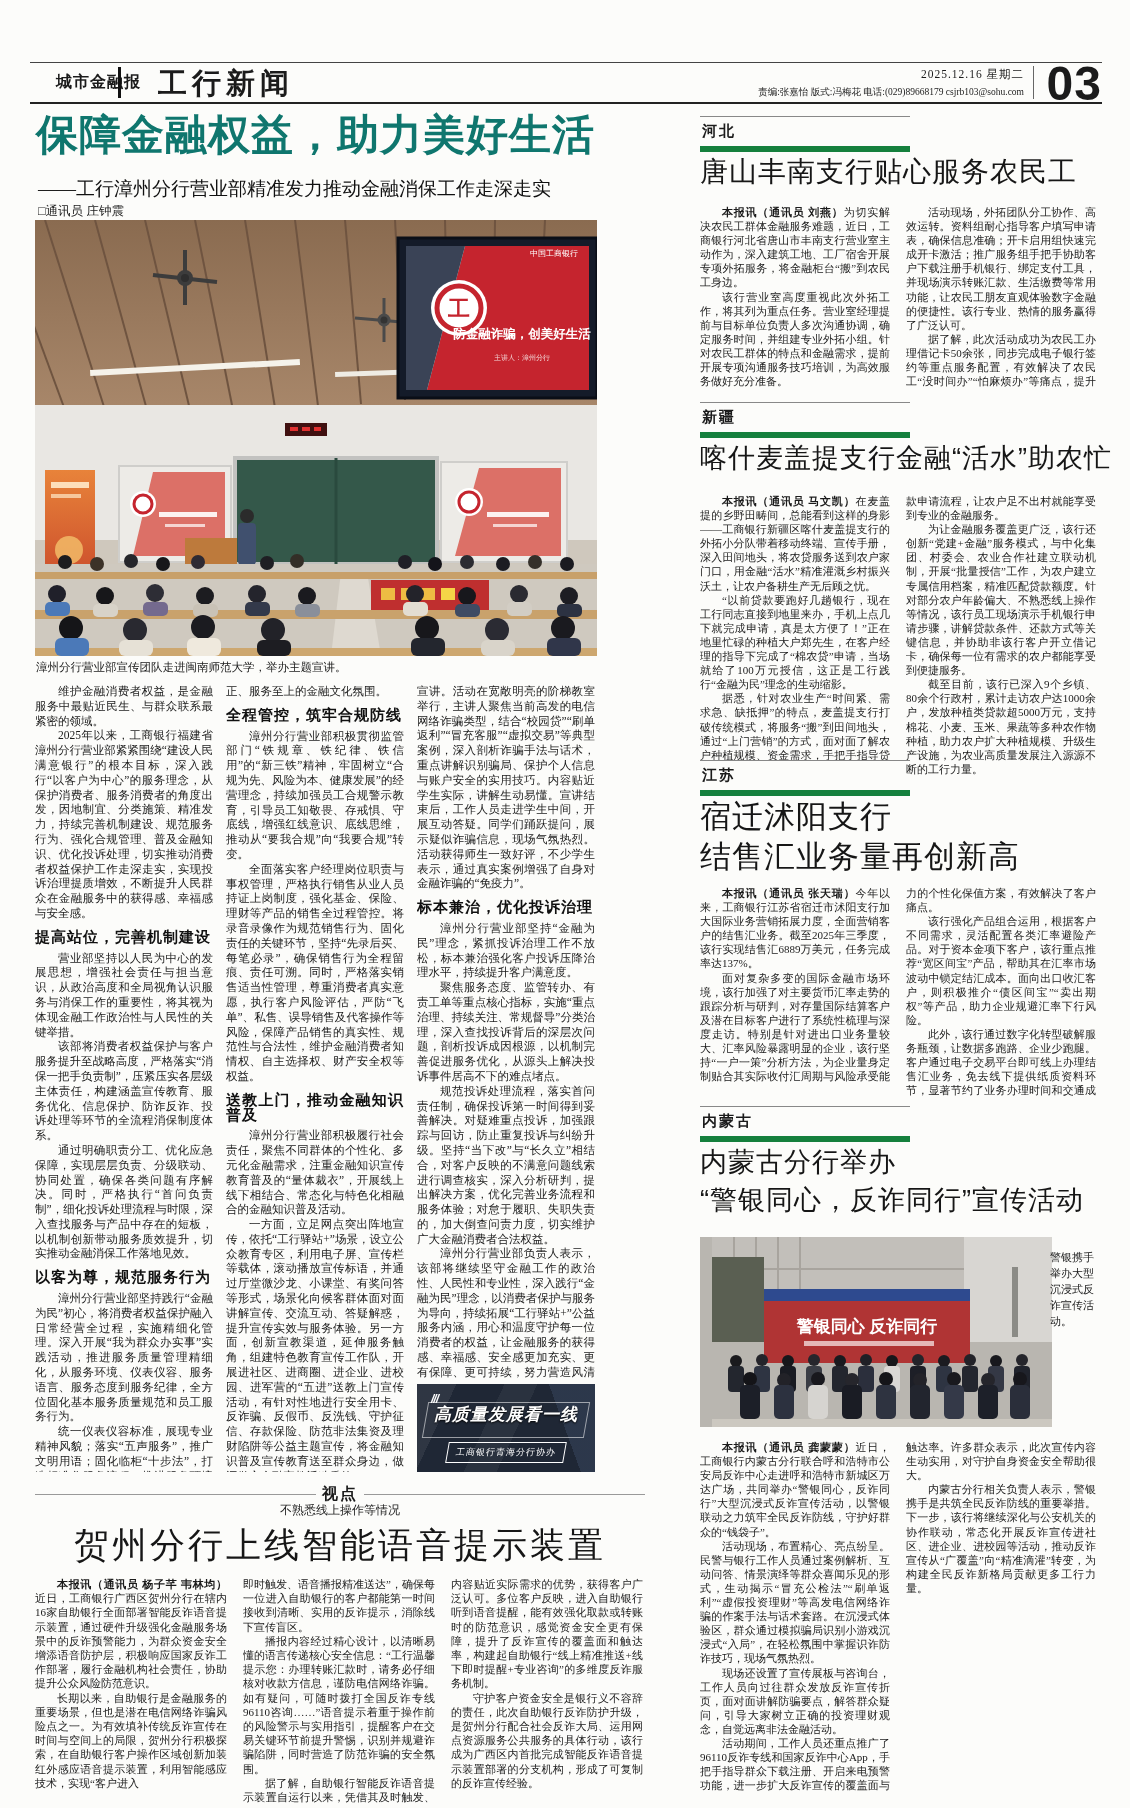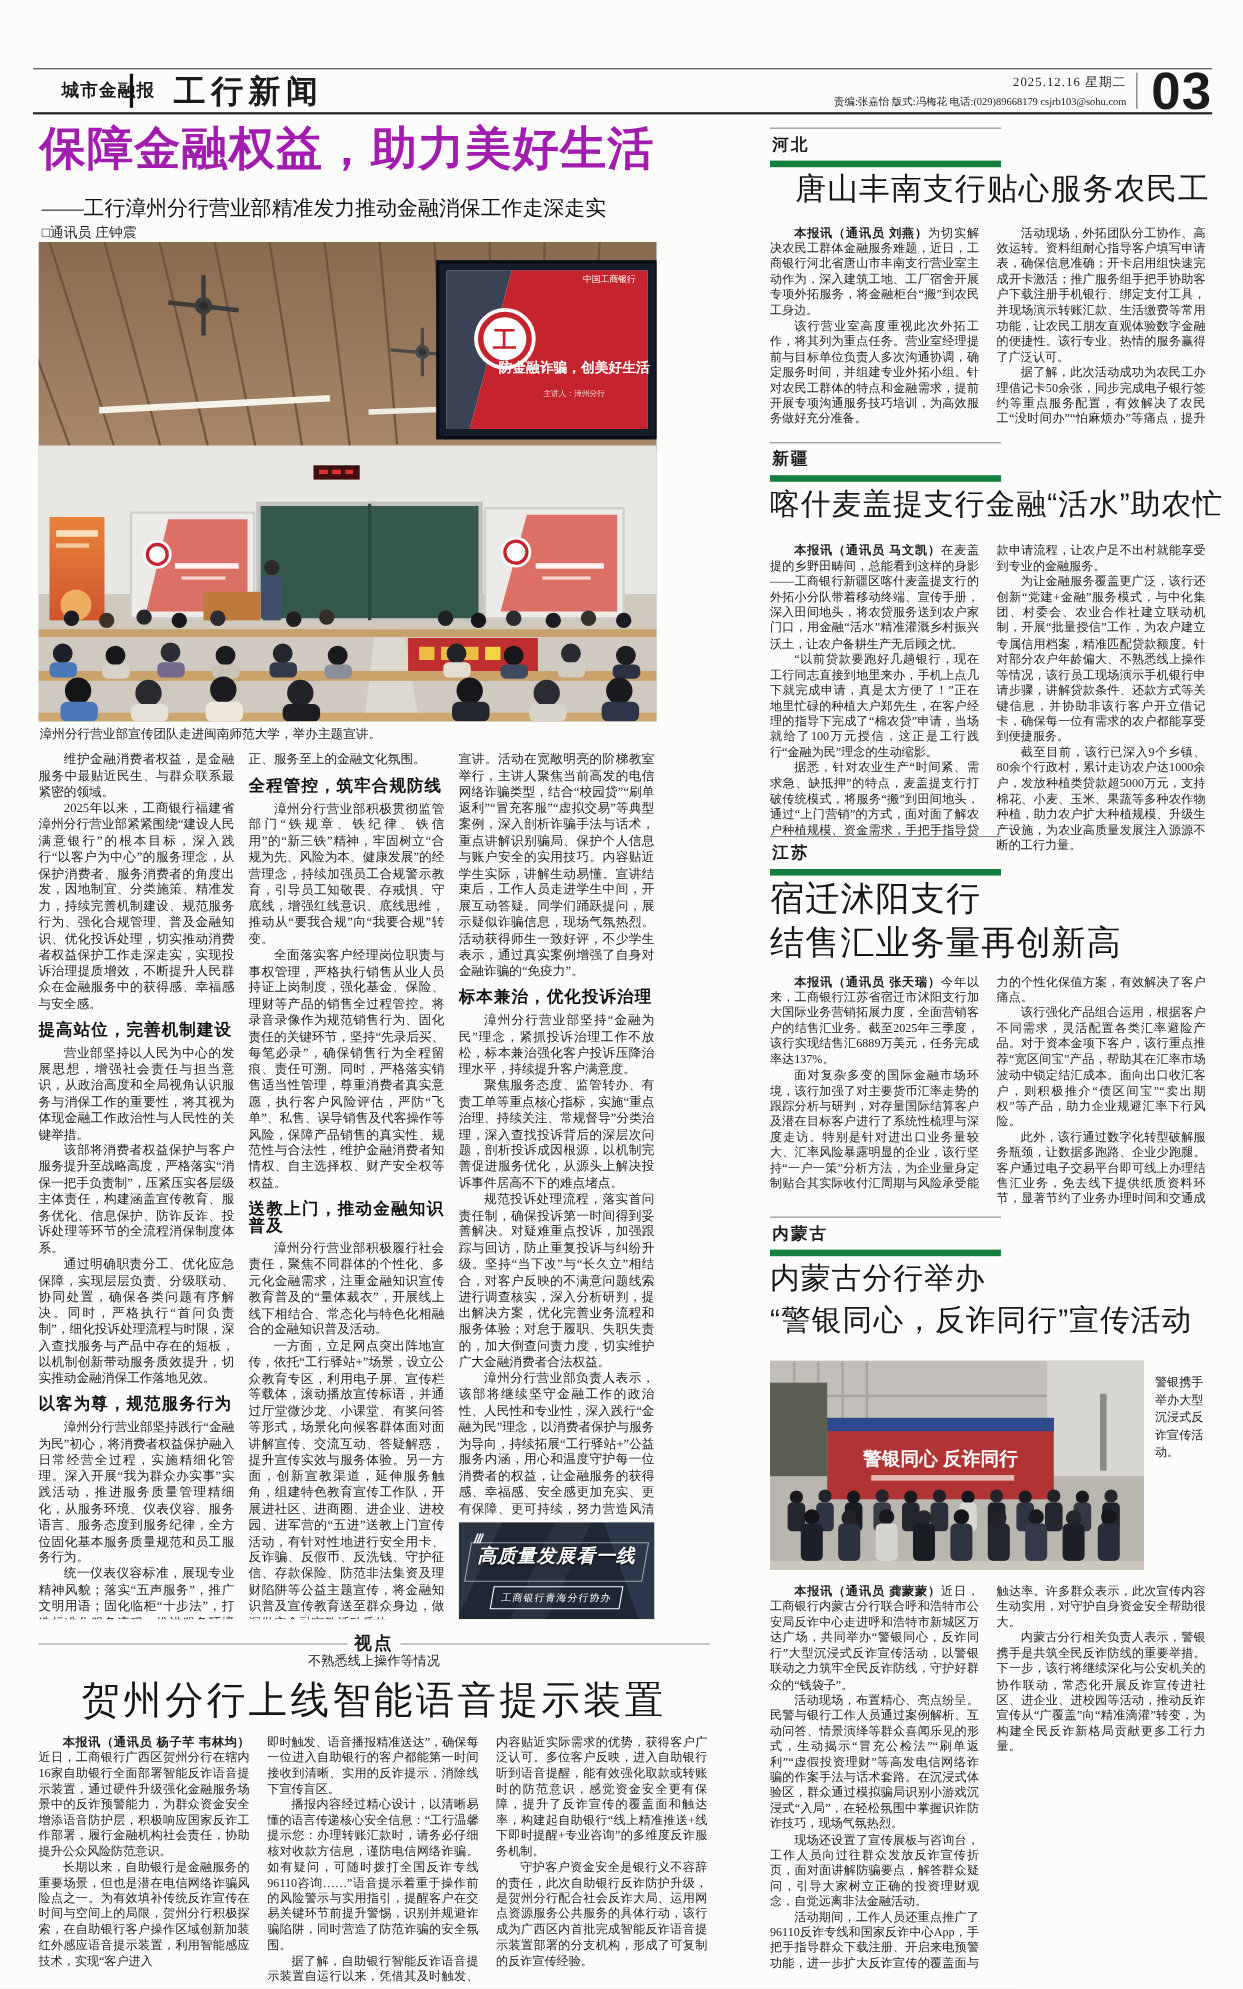--- a/index.html
+++ b/index.html
@@ -12,21 +12,21 @@
   .hdr-vbar{position:absolute;left:118px;top:67px;width:3px;height:31px;background:#111;}
   .section-name{position:absolute;left:131px;top:64px;font-size:29px;font-weight:700;letter-spacing:5px;
                 font-family:"Liberation Sans","DejaVu Sans",sans-serif;margin-left:27px;}
   .hdr-date{position:absolute;right:106px;top:67px;font-size:11.5px;letter-spacing:1px;text-align:right;}
   .hdr-staff{position:absolute;right:106px;top:86px;font-size:9.5px;color:#222;text-align:right;}
   .hdr-vbar2{position:absolute;right:96px;top:66px;width:1px;height:33px;background:#666;}
   .page-num{position:absolute;right:28px;top:56px;font-size:48px;font-weight:800;
             font-family:"Liberation Sans","DejaVu Sans",sans-serif;letter-spacing:1px;}
   
   .m-headline{position:absolute;left:36px;top:112px;width:562px;font-size:42px;font-weight:900;
-              letter-spacing:1px;line-height:1.1;font-family:"Liberation Sans","DejaVu Sans",sans-serif;color:#a21caf;white-space:nowrap;}
+              letter-spacing:1px;line-height:1.1;font-family:"Liberation Sans","DejaVu Sans",sans-serif;color:#0f766e;white-space:nowrap;}
   .m-subtitle{position:absolute;left:38px;top:176px;width:560px;font-size:19px;color:#111;}
   .m-byline{position:absolute;left:38px;top:203px;font-size:12.5px;font-family:"Liberation Sans","DejaVu Sans",sans-serif;}
   .m-photo{position:absolute;left:35px;top:220px;width:562px;height:436px;background:#cfc8bd;overflow:hidden;}
   .m-caption{position:absolute;left:36px;top:660px;width:560px;font-size:11.5px;color:#1a1a1a;}
   .m-body{position:absolute;left:35px;top:684px;width:562px;height:788px;display:flex;gap:13px;}
   .mcol{width:178px;font-size:11.5px;line-height:14.8px;text-align:justify;overflow:hidden;display:flex;flex-direction:column;}
   .mcol .txt{flex:1;overflow:hidden;}
   .mcol p{margin:0;text-indent:2em;}
   .mcol p.noindent{text-indent:0;}
   .subhead{font-size:15px;font-weight:700;letter-spacing:1px;margin:9px 0 6px 0;text-indent:0;
@@ -56,21 +56,21 @@
   .lead{font-weight:700;font-family:"Liberation Sans","DejaVu Sans",sans-serif;}
   
   .rlabel{position:absolute;left:700px;width:206px;border-top:1px solid #888;border-bottom:6px solid #15803d;
           padding:5px 2px;font-size:15px;font-weight:700;letter-spacing:2px;
           font-family:"Liberation Sans","DejaVu Sans",sans-serif;}
   .rtitle{position:absolute;left:700px;width:400px;font-weight:400;color:#161616;letter-spacing:1px;
           font-family:"Liberation Sans","DejaVu Sans",sans-serif;white-space:nowrap;}
   .rbody{position:absolute;left:700px;width:396px;column-count:2;column-gap:16px;column-fill:auto;
          font-size:11px;line-height:14.1px;text-align:justify;overflow:hidden;}
   .rbody p{margin:0;text-indent:2em;}
-  .nmg-photo{position:absolute;left:700px;top:1237px;width:340px;height:190px;background:#b9b6b0;overflow:hidden;}
+  .nmg-photo{position:absolute;left:700px;top:1237px;width:340px;height:190px;background:#b9b6b0;overflow:hidden;padding-left:12px;}
   .nmg-caption{position:absolute;left:1050px;top:1250px;width:48px;font-size:11px;line-height:1.45;color:#1a1a1a;}
 </style>
 </head>
 <body>
 
 <div class="page">
 
   <div class="hdr-topline"></div>
   <div class="paper-name">城市金融报</div>
   <div class="hdr-vbar"></div>
@@ -311,21 +311,21 @@
       <p>播报内容经过精心设计，以清晰易懂的语言传递核心安全信息：“工行温馨提示您：办理转账汇款时，请务必仔细核对收款方信息，谨防电信网络诈骗。如有疑问，可随时拨打全国反诈专线96110咨询……”语音提示着重于操作前的风险警示与实用指引，提醒客户在交易关键环节前提升警惕，识别并规避诈骗陷阱，同时营造了防范诈骗的安全氛围。</p>
       <p>据了解，自助银行智能反诈语音提示装置自运行以来，凭借其及时触发、播报清晰、</p>
     </div>
     <div class="vp-col">
       <p class="noindent">内容贴近实际需求的优势，获得客户广泛认可。多位客户反映，进入自助银行听到语音提醒，能有效强化取款或转账时的防范意识，感觉资金安全更有保障，提升了反诈宣传的覆盖面和触达率，构建起自助银行“线上精准推送+线下即时提醒+专业咨询”的多维度反诈服务机制。</p>
       <p>守护客户资金安全是银行义不容辞的责任，此次自助银行反诈防护升级，是贺州分行配合社会反诈大局、运用网点资源服务公共服务的具体行动，该行成为广西区内首批完成智能反诈语音提示装置部署的分支机构，形成了可复制的反诈宣传经验。</p>
     </div>
   </div>
 
   <div class="rlabel" style="top:116px;">河北</div>
-  <div class="rtitle" style="top:153px;font-size:28px;text-align:right;">唐山丰南支行贴心服务农民工</div>
+  <div class="rtitle" style="top:153px;font-size:28px;">唐山丰南支行贴心服务农民工</div>
   <div class="rbody" style="top:205px;height:188px;">
     <p><span class="lead">本报讯（通讯员 刘燕）</span><span>为切实解决农民工群体金融服务难题，近日，工商银行河北省唐山市丰南支行营业室主动作为，深入建筑工地、工厂宿舍开展专项外拓服务，将金融柜台“搬”到农民工身边。</span></p>
     <p>该行营业室高度重视此次外拓工作，将其列为重点任务。营业室经理提前与目标单位负责人多次沟通协调，确定服务时间，并组建专业外拓小组。针对农民工群体的特点和金融需求，提前开展专项沟通服务技巧培训，为高效服务做好充分准备。</p>
     <p>活动现场，外拓团队分工协作、高效运转。资料组耐心指导客户填写申请表，确保信息准确；开卡启用组快速完成开卡激活；推广服务组手把手协助客户下载注册手机银行、绑定支付工具，并现场演示转账汇款、生活缴费等常用功能，让农民工朋友直观体验数字金融的便捷性。该行专业、热情的服务赢得了广泛认可。</p>
     <p>据了解，此次活动成功为农民工办理借记卡50余张，同步完成电子银行签约等重点服务配置，有效解决了农民工“没时间办”“怕麻烦办”等痛点，提升了其对正规金融服务和智能化工具的认知与使用能力，将更贴心、更普惠的金融服务送到了农民工群体身边。</p>
   </div>
 
   <div class="rlabel" style="top:402px;">新疆</div>
   <div class="rtitle" style="top:440px;font-size:27px;">喀什麦盖提支行金融“活水”助农忙</div>
   <div class="rbody" style="top:494px;height:292px;">

